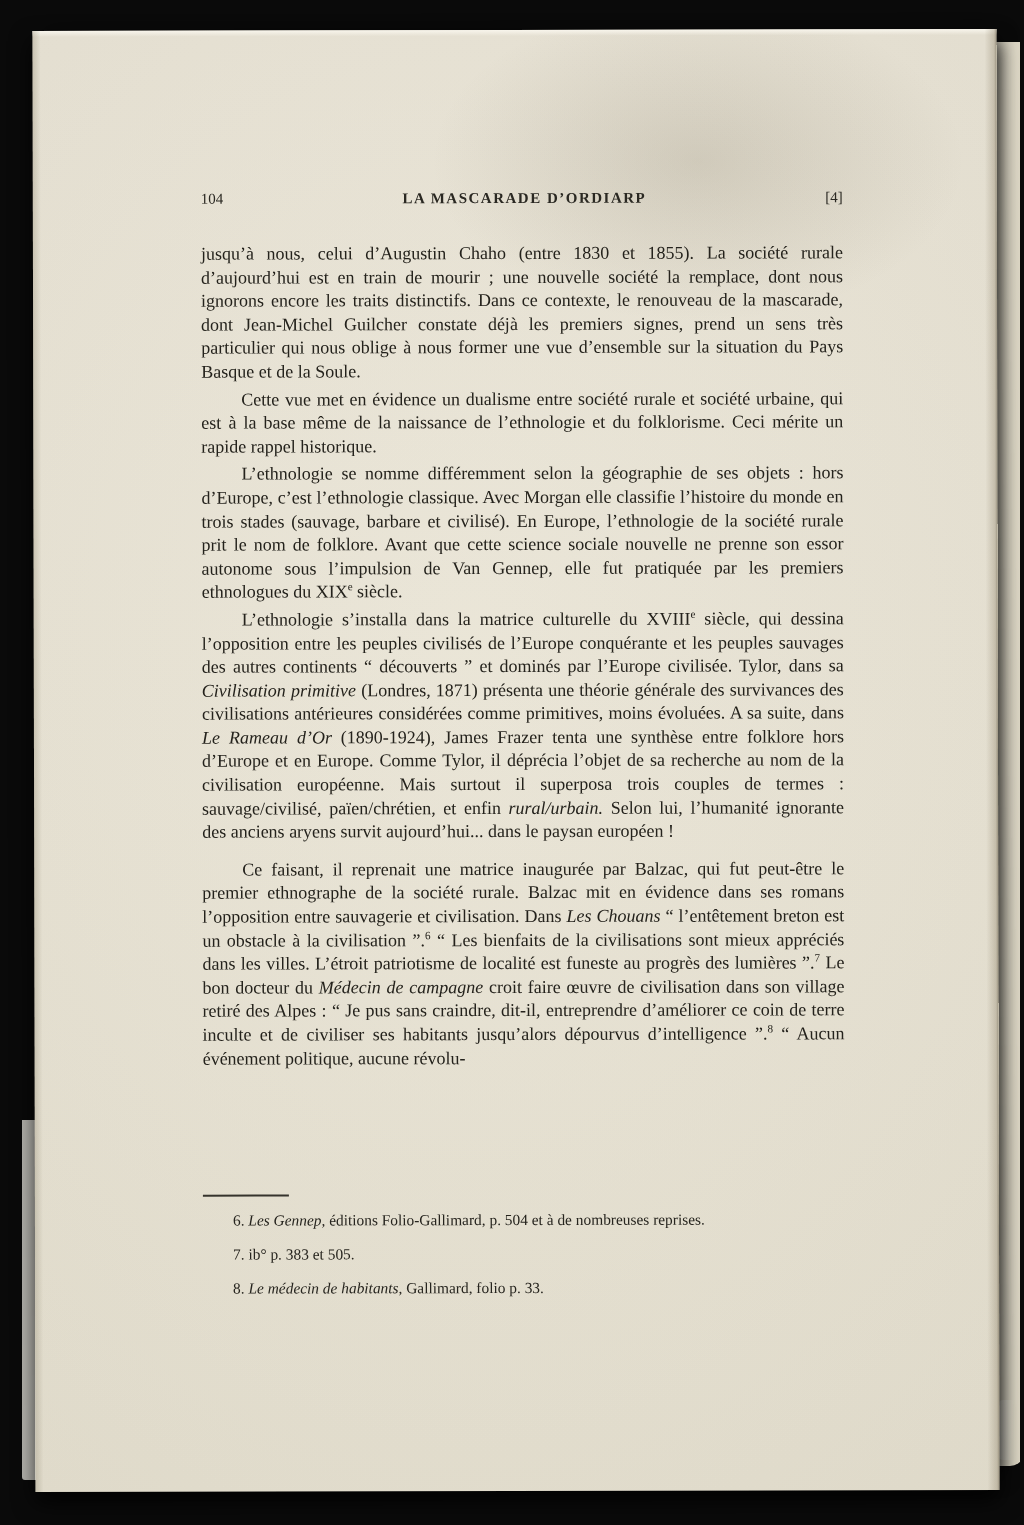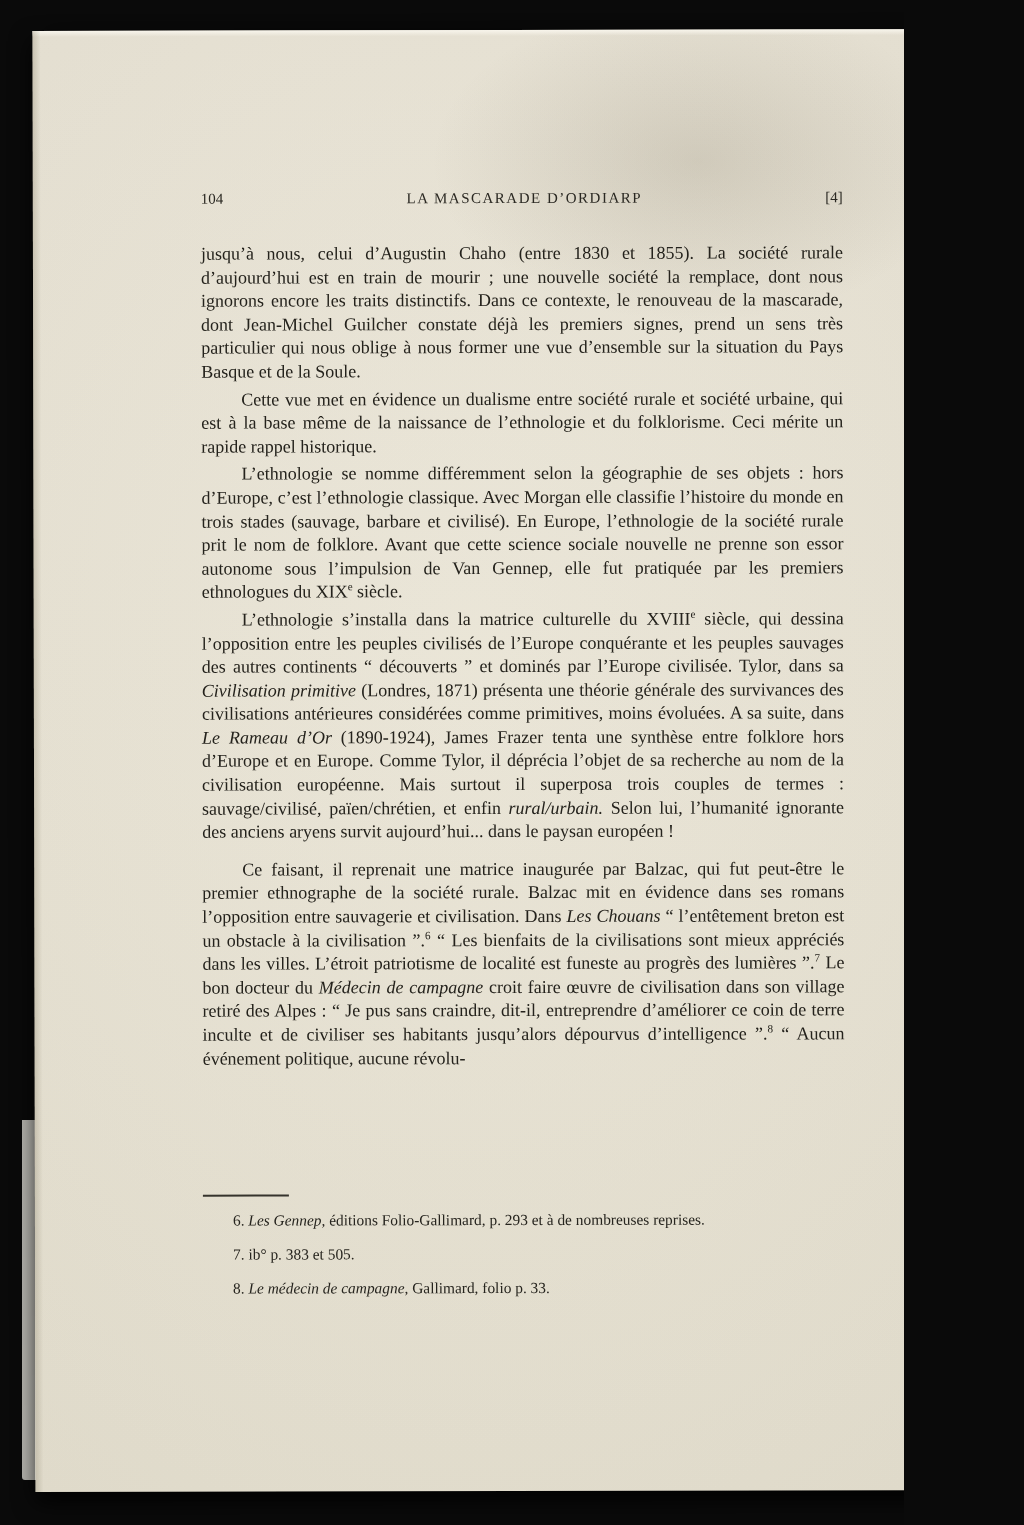--- a/index.html
+++ b/index.html
@@ -1,16 +1,16 @@
 <!DOCTYPE html>
 <html><head>
 <meta charset="utf-8">
 <style>
   html,body{margin:0;padding:0;background:#0a0a0a;}
-  .stage{position:relative;width:904px;height:1525px;overflow:hidden;
+  .stage{position:relative;width:1020px;height:1525px;overflow:hidden;
          font-family:"Liberation Serif","DejaVu Serif",serif;}
   
   .under-page{position:absolute;left:22px;top:1120px;width:28px;height:360px;
       background:linear-gradient(to right,#b9b8b2,#d6d4cc);border-radius:0 0 4px 3px;}
   
   .next-page{position:absolute;left:952px;top:42px;width:72px;height:1424px;
       background:linear-gradient(to right,#d6d0bf,#e3decd 40%,#ddd7c5);
       border-radius:0 0 14px 0;}
   .next-page .curl{position:absolute;left:40px;bottom:6px;width:22px;height:60px;
       background:linear-gradient(to right,rgba(255,255,255,.65),rgba(255,255,255,0));
@@ -26,21 +26,21 @@
   .page-top-edge{position:absolute;top:0;left:0;right:0;height:6px;
       background:linear-gradient(#f8f5ec,rgba(248,245,236,0));}
   .page-right-crease{position:absolute;top:0;bottom:0;right:0;width:12px;
       background:linear-gradient(to right,rgba(0,0,0,0),rgba(125,112,86,.30) 80%,rgba(92,82,60,.55));}
   .page-left-edge{position:absolute;top:0;bottom:0;left:0;width:8px;
       background:linear-gradient(to right,rgba(150,142,120,.35),rgba(150,142,120,0));}
 
   header.running-head{position:absolute;left:168px;top:160px;width:642px;
       display:flex;justify-content:space-between;align-items:baseline;
       font-size:15px;color:#2a2822;}
-  .running-title{letter-spacing:1.5px;}
+  .running-title{letter-spacing:1.5px;font-weight:bold;}
 
   .body-text{position:absolute;left:168px;top:212px;width:642px;
       font-size:18px;line-height:23.6px;color:#24221c;text-align:justify;}
   .body-text p{margin:0 0 4px 0;}
   .body-text p.indent{text-indent:40px;}
   .body-text p.space-before{margin-top:14px;}
   .body-text sup, .footnotes sup{font-size:62%;line-height:0;vertical-align:super;}
 
   .fn-rule{position:absolute;left:168px;top:1164px;width:86px;height:2px;background:#35332c;}
   .footnotes{position:absolute;left:198px;top:1180px;width:620px;
@@ -70,18 +70,18 @@
     <main class="body-text" id="body-text">
         <p class=""><span>jusqu’à nous, celui d’Augustin Chaho (entre 1830 et 1855). La société rurale d’aujourd’hui est en train de mourir ; une nouvelle société la remplace, dont nous ignorons encore les traits distinctifs. Dans ce contexte, le renouveau de la mascarade, dont Jean-Michel Guilcher constate déjà les premiers signes, prend un sens très particulier qui nous oblige à nous former une vue d’ensemble sur la situation du Pays Basque et de la Soule.</span></p>
         <p class="indent"><span>Cette vue met en évidence un dualisme entre société rurale et société urbaine, qui est à la base même de la naissance de l’ethnologie et du folklorisme. Ceci mérite un rapide rappel historique.</span></p>
         <p class="indent"><span>L’ethnologie se nomme différemment selon la géographie de ses objets : hors d’Europe, c’est l’ethnologie classique. Avec Morgan elle classifie l’histoire du monde en trois stades (sauvage, barbare et civilisé). En Europe, l’ethnologie de la société rurale prit le nom de folklore. Avant que cette science sociale nouvelle ne prenne son essor autonome sous l’impulsion de Van Gennep, elle fut pratiquée par les premiers ethnologues du XIX</span><sup>e</sup><span> siècle.</span></p>
         <p class="indent"><span>L’ethnologie s’installa dans la matrice culturelle du XVIII</span><sup>e</sup><span> siècle, qui dessina l’opposition entre les peuples civilisés de l’Europe conquérante et les peuples sauvages des autres continents “ découverts ” et dominés par l’Europe civilisée. Tylor, dans sa </span><i>Civilisation primitive</i><span> (Londres, 1871) présenta une théorie générale des survivances des civilisations antérieures considérées comme primitives, moins évoluées. A sa suite, dans </span><i>Le Rameau d’Or</i><span> (1890-1924), James Frazer tenta une synthèse entre folklore hors d’Europe et en Europe. Comme Tylor, il déprécia l’objet de sa recherche au nom de la civilisation européenne. Mais surtout il superposa trois couples de termes : sauvage/civilisé, païen/chrétien, et enfin </span><i>rural/urbain.</i><span> Selon lui, l’humanité ignorante des anciens aryens survit aujourd’hui... dans le paysan européen !</span></p>
         <p class="indent space-before"><span>Ce faisant, il reprenait une matrice inaugurée par Balzac, qui fut peut-être le premier ethnographe de la société rurale. Balzac mit en évidence dans ses romans l’opposition entre sauvagerie et civilisation. Dans </span><i>Les Chouans</i><span> “ l’entêtement breton est un obstacle à la civilisation ”.</span><sup>6</sup><span> “ Les bienfaits de la civilisations sont mieux appréciés dans les villes. L’étroit patriotisme de localité est funeste au progrès des lumières ”.</span><sup>7</sup><span> Le bon docteur du </span><i>Médecin de campagne</i><span> croit faire œuvre de civilisation dans son village retiré des Alpes : “ Je pus sans craindre, dit-il, entreprendre d’améliorer ce coin de terre inculte et de civiliser ses habitants jusqu’alors dépourvus d’intelligence ”.</span><sup>8</sup><span> “ Aucun événement politique, aucune révolu-</span></p>
       </main>
 
     <div class="fn-rule"></div>
     <div class="footnotes" id="footnotes">
-        <p><span>6. </span><i>Les Gennep,</i><span> éditions Folio-Gallimard, p. 293 et à de nombreuses reprises.</span></p>
+        <p><span>6. </span><i>Les Gennep,</i><span> éditions Folio-Gallimard, p. 504 et à de nombreuses reprises.</span></p>
         <p><span>7. ib° p. 383 et 505.</span></p>
-        <p><span>8. </span><i>Le médecin de campagne,</i><span> Gallimard, folio p. 33.</span></p>
+        <p><span>8. </span><i>Le médecin de habitants,</i><span> Gallimard, folio p. 33.</span></p>
       </div>
   </div>
 </div>
 
 </body></html>

